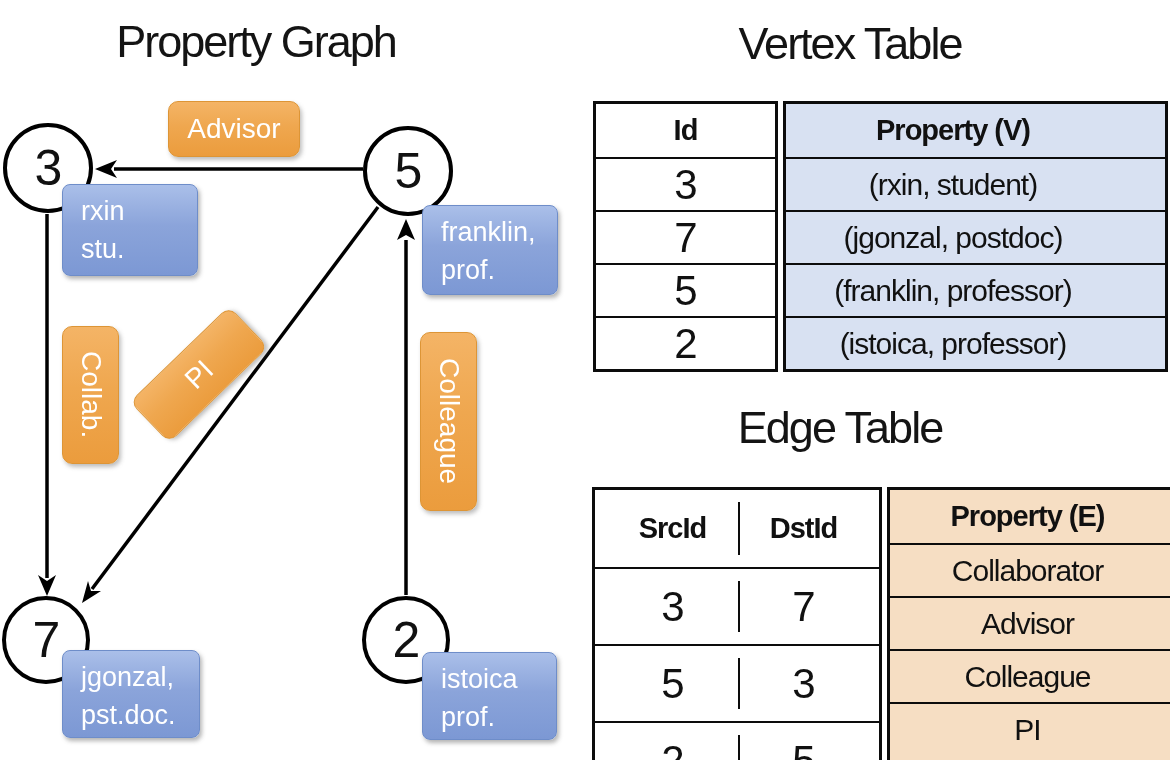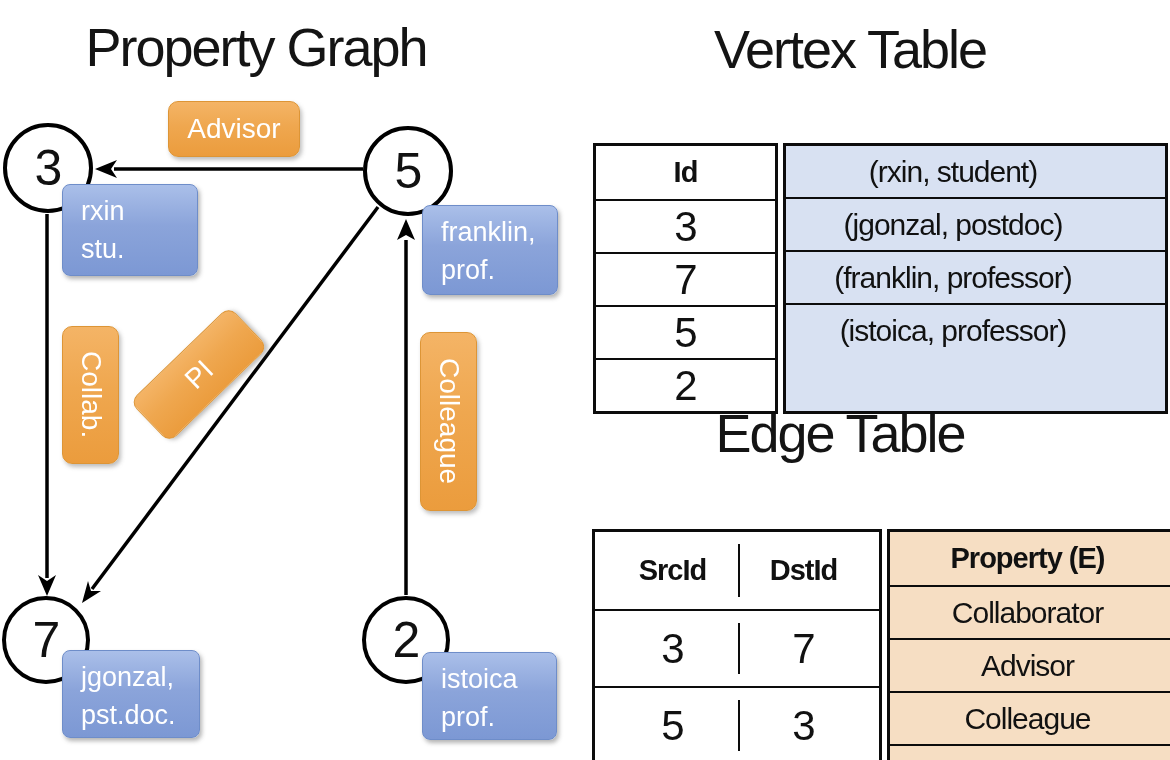--- a/index.html
+++ b/index.html
@@ -4,21 +4,21 @@
 <style>
   html, body { margin: 0; padding: 0; background: #ffffff; }
   .canvas {
     position: relative; width: 1170px; height: 760px;
     background: #ffffff; overflow: hidden;
     font-family: "Liberation Sans", sans-serif;
     color: #111;
   }
   .title {
     position: absolute; text-align: center;
-    font-size: 54px; font-weight: 400; letter-spacing: -2px; color: #141414;
+    font-size: 45px; font-weight: 400; letter-spacing: -2px; color: #141414;
     white-space: nowrap;
   }
   #pg-title { left: 6px; top: 16px; width: 500px; }
   #vt-title { left: 600px; top: 18px; width: 500px; }
   #et-title { left: 585px; top: 402px; width: 510px; }
 
   
   .node {
     position: absolute; background: #ffffff; border: 4px solid #000;
     border-radius: 50%; box-sizing: border-box; z-index: 2;
@@ -58,21 +58,21 @@
   #elabel-collab    { left: 62px;  top: 326px; width: 57px;  height: 138px;
                       writing-mode: vertical-rl; text-orientation: mixed; }
   #elabel-colleague { left: 420px; top: 332px; width: 57px;  height: 179px;
                       writing-mode: vertical-rl; text-orientation: mixed; }
   #elabel-pi        { left: 130px; top: 346px; width: 138px; height: 57px;
                       transform: rotate(-44deg); }
 
   #edge-svg { position: absolute; left: 0; top: 0; z-index: 1; }
 
   
-  .tbl { position: absolute; display: flex; gap: 5px; margin-top: 42px; }
+  .tbl { position: absolute; display: flex; gap: 5px; }
   .tbox { border: 3px solid #0c0c0c; box-sizing: border-box; background: #fff; }
   .trow { height: 51px; display: flex; align-items: center; justify-content: center; }
   .trow + .trow { border-top: 2px solid #0c0c0c; }
   .trow.head { height: 53px; font-weight: bold; font-size: 29px; letter-spacing: -1px; }
   .cellnum { font-size: 42px; letter-spacing: -1px; }
   .celltxt { font-size: 30px; letter-spacing: -1px; white-space: nowrap; }
 
   #vtable { left: 593px; top: 101px; }
   #vtable .idbox   { width: 185px; }
   #vtable .propbox { width: 385px; background: #d8e1f2; }
@@ -148,20 +148,21 @@
 
   <div class="tbl" id="vtable">
     <div class="tbox idbox">
       <div class="trow head">Id</div>
       <div class="trow cellnum">3</div>
       <div class="trow cellnum">7</div>
       <div class="trow cellnum">5</div>
       <div class="trow cellnum">2</div>
     </div>
     <div class="tbox propbox">
+      <div class="trow head">Property (V)</div>
       <div class="trow celltxt">(rxin, student)</div>
       <div class="trow celltxt">(jgonzal, postdoc)</div>
       <div class="trow celltxt">(franklin, professor)</div>
       <div class="trow celltxt">(istoica, professor)</div>
     </div>
   </div>
 
   <div class="tbl" id="etable">
     <div class="tbox idsbox">
       <div class="trow head">

